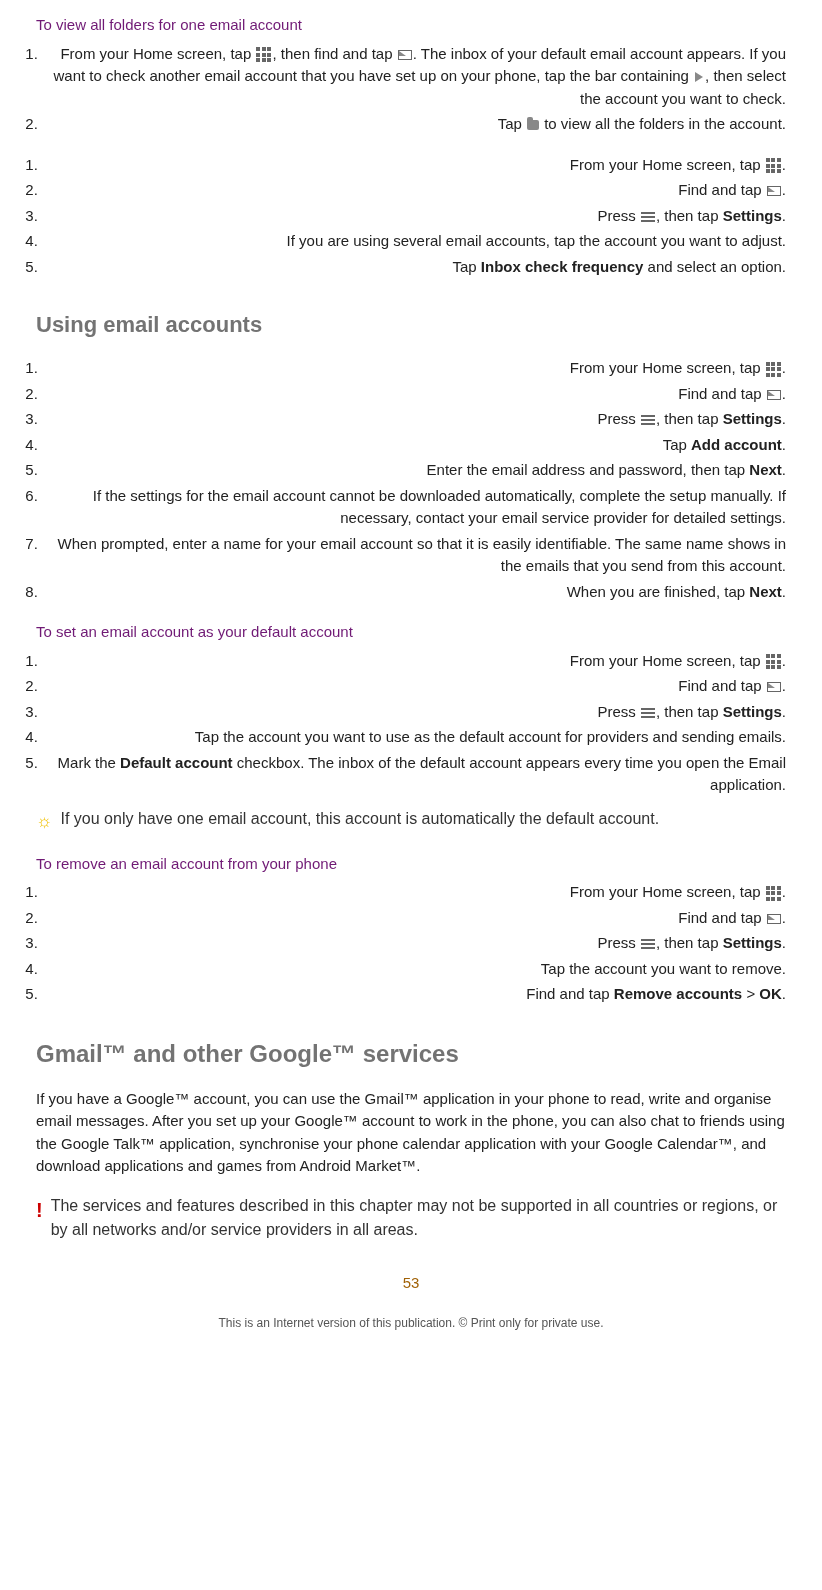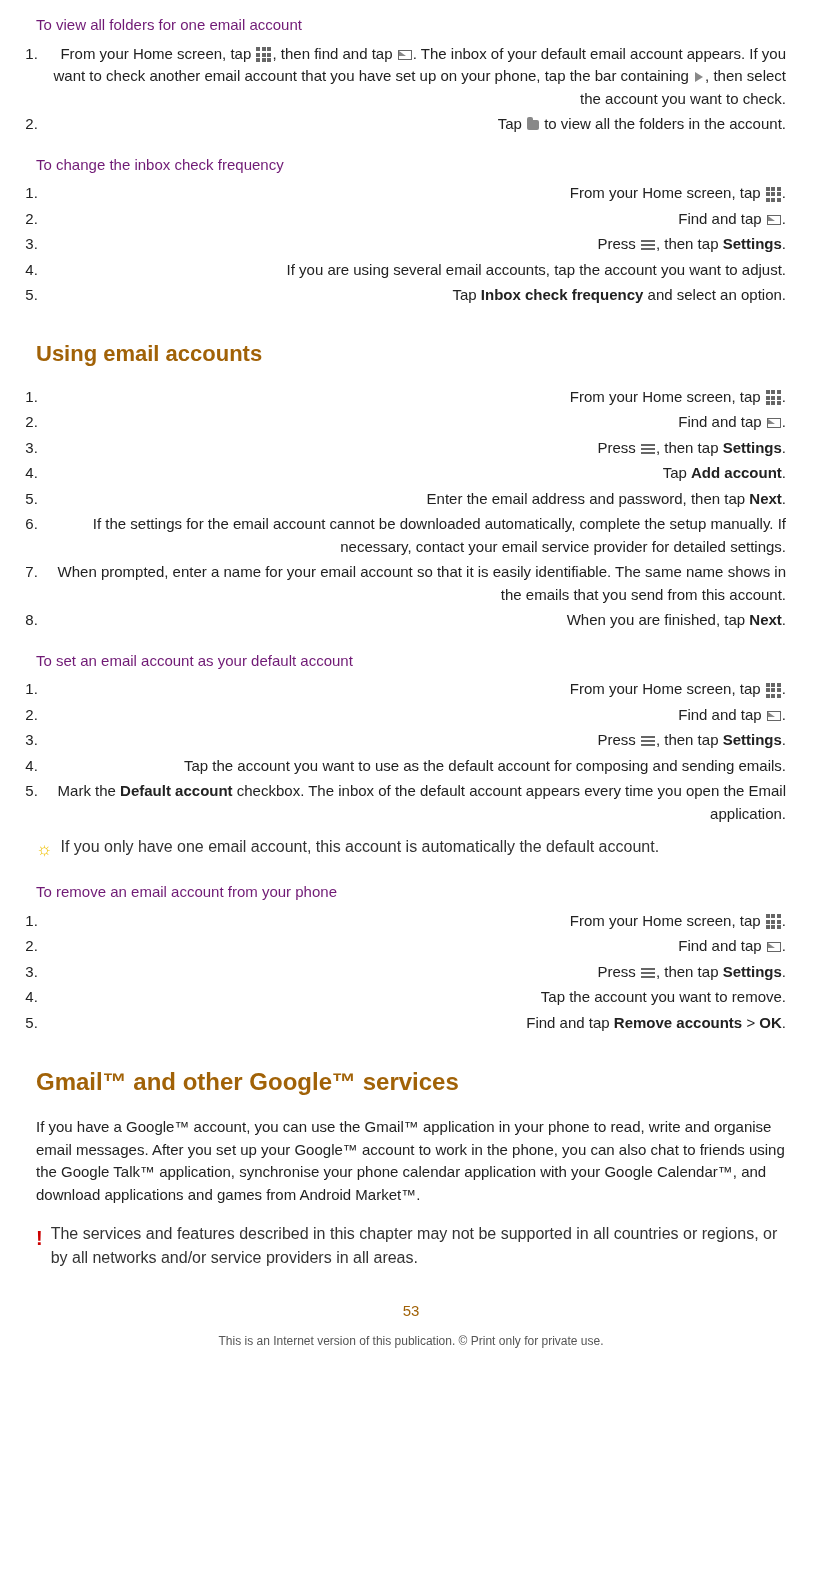--- a/index.html
+++ b/index.html
@@ -11,21 +11,21 @@
       width: 822px;
       min-height: 1590px;
       padding: 10px 36px 20px 36px;
       line-height: 1.5;
     }
     .section-heading {
       font-size: 22px;
       font-weight: bold;
       margin-top: 30px;
       margin-bottom: 16px;
-      color: #a16207;
+      color: #737373;
     }
     .topic-heading {
       color: #701a75;
       font-size: 15px;
       margin-top: 4px;
       margin-bottom: 6px;
     }
     ol {
       margin-left: 6px;
       margin-bottom: 8px;
@@ -135,21 +135,21 @@
       text-align: center;
       margin-top: 30px;
       margin-bottom: 6px;
       font-size: 15px;
       color: #a16207;
     }
     .footer-text {
       text-align: center;
       font-size: 12px;
       color: #555;
-      margin-top: 9px;
+      margin-top: 20px;
     }
     b { font-weight: bold; }
   </style>
 </head>
 <body>
 
 <div>
   <div class="topic-heading">To view all folders for one email account</div>
   <ol>
     <li>
@@ -173,21 +173,20 @@
     </li>
     <li>
       Tap
       <span class="folder-icon"></span>
       to view all the folders in the account.
     </li>
   </ol>
 </div>
 
 <div style="margin-top:18px;">
-  <div class="topic-heading">To change the inbox check frequency</div>
   <ol>
     <li>
       From your Home screen, tap
       <span class="grid-icon">
           <span></span>
           <span></span>
           <span></span>
           <span></span>
           <span></span>
           <span></span>
@@ -276,21 +275,21 @@
     </li>
     <li>
       Press
       <span class="menu-icon">
           <span></span>
           <span></span>
           <span></span>
         </span>,
       then tap <b>Settings</b>.
     </li>
-    <li>Tap the account you want to use as the default account for composing and sending emails.</li>
+    <li>Tap the account you want to use as the default account for providers and sending emails.</li>
     <li>Mark the <b>Default account</b> checkbox. The inbox of the default account appears every time you open the Email application.</li>
   </ol>
   <div class="note-tip">
     <span class="icon icon-tip">☼</span>
     <span class="note-tip-text">If you only have one email account, this account is automatically the default account.</span>
   </div>
 </div>
 
 <div style="margin-top:18px;">
   <div class="topic-heading">To remove an email account from your phone</div>

